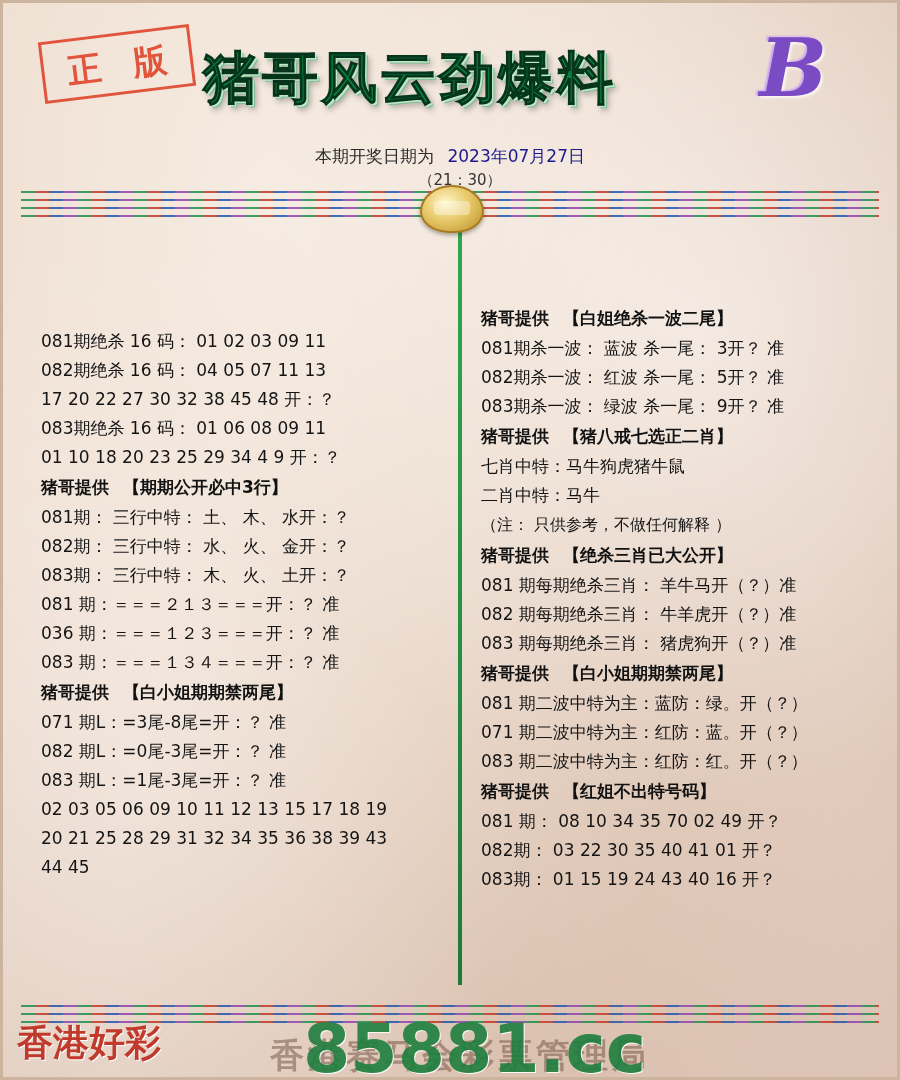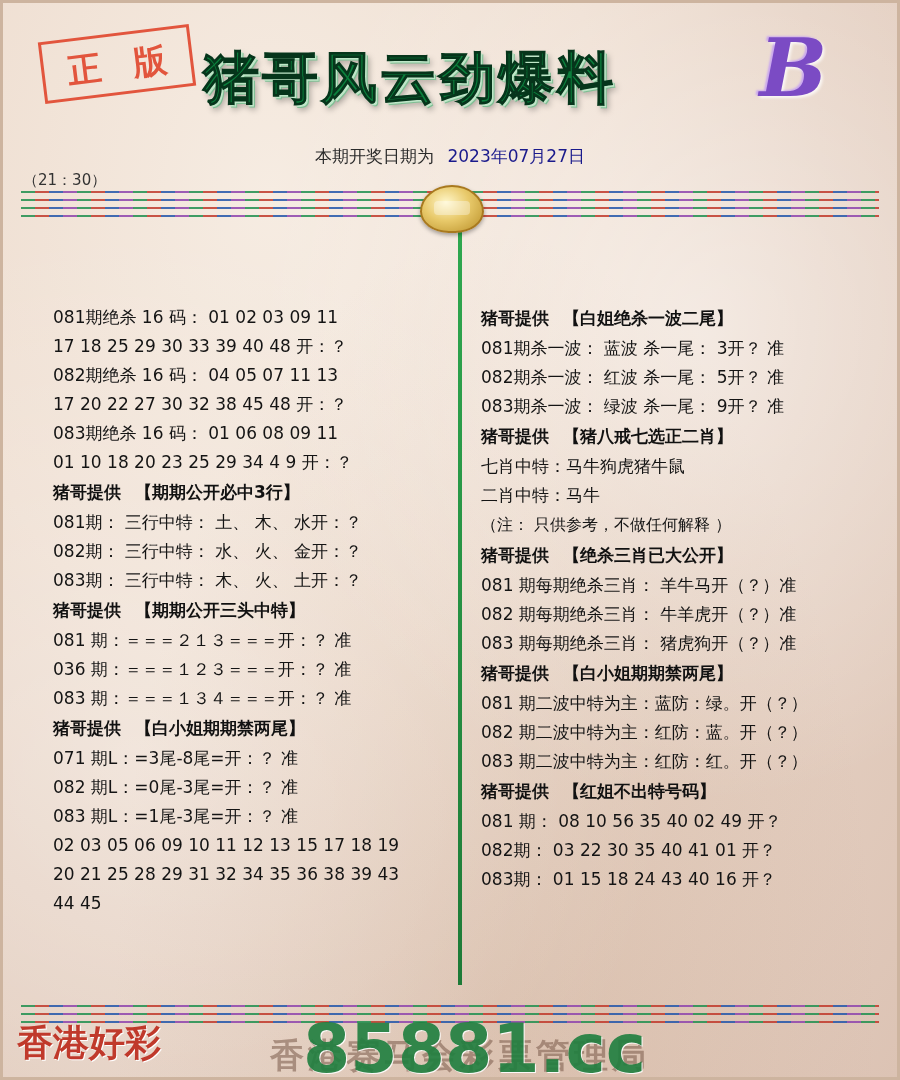--- a/index.html
+++ b/index.html
@@ -98,20 +98,21 @@
   }
   .draw-date .datenum {
     color: #1a1a8c;
     margin-left: 8px;
   }
   .draw-time {
     position: absolute;
     left: 0;
     right: 0;
     top: 168px;
+    text-align: center;
     font-size: 15px;
     color: #333;
     font-family: "DejaVu Sans", sans-serif;
     padding-left: 20px;
   }
 
   
   .band {
     position: absolute;
     left: 18px;
@@ -173,21 +174,21 @@
     left: 0;
     top: 300px;
     width: 900px;
   }
   .col {
     position: absolute;
     top: 0;
     font-family: "DejaVu Sans", sans-serif;
     color: #1b1b1b;
   }
-  .col-left  { left: 50px;  width: 410px; }
+  .col-left  { left: 38px;  width: 410px; margin-top: 24px; }
   .col-right { left: 478px; width: 400px; }
 
   .line {
     font-size: 17px;
     line-height: 29px;
     white-space: nowrap;
     color: #141414;
   }
   .heading {
     font-size: 17px;
@@ -225,30 +226,28 @@
     <div class="wave w3"></div>
     <div class="wave w4"></div>
     <div class="medal"></div>
   </div>
 
   <div class="center-rule"></div>
 
   <div class="columns">
     <div class="col col-left" id="colLeft">
         <div class="line">081期绝杀 16 码：   01 02 03 09 11</div>
-        <div class="line">17 18 25 29 30 33 39 40 48 开：？</div>
         <div class="line">082期绝杀 16 码：   04 05 07 11 13</div>
         <div class="line">17 20 22 27 30 32 38 45 48 开：？</div>
         <div class="line">083期绝杀 16 码：   01 06 08 09 11</div>
         <div class="line">01 10 18 20 23 25 29 34 4 9 开：？</div>
         <div class="heading"><span class="who">猪哥提供</span><span>【期期公开必中3行】</span></div>
         <div class="line">081期： 三行中特： 土、 木、 水开：？</div>
         <div class="line">082期： 三行中特： 水、 火、 金开：？</div>
         <div class="line">083期： 三行中特： 木、 火、 土开：？</div>
-        <div class="heading"><span class="who">猪哥提供</span><span>【期期公开三头中特】</span></div>
         <div class="line">081 期：＝＝＝２１３＝＝＝开：？ 准</div>
         <div class="line">036 期：＝＝＝１２３＝＝＝开：？ 准</div>
         <div class="line">083 期：＝＝＝１３４＝＝＝开：？ 准</div>
         <div class="heading"><span class="who">猪哥提供</span><span>【白小姐期期禁两尾】</span></div>
         <div class="line">071 期L：=3尾-8尾=开：？ 准</div>
         <div class="line">082 期L：=0尾-3尾=开：？ 准</div>
         <div class="line">083 期L：=1尾-3尾=开：？ 准</div>
         <div class="line">02 03 05 06 09 10 11 12 13 15 17 18 19</div>
         <div class="line">20 21 25 28 29 31 32 34 35 36 38 39 43</div>
         <div class="line">44 45</div>
@@ -261,26 +260,26 @@
         <div class="heading"><span class="who">猪哥提供</span><span>【猪八戒七选正二肖】</span></div>
         <div class="line">七肖中特：马牛狗虎猪牛鼠</div>
         <div class="line">二肖中特：马牛</div>
         <div class="note">（注： 只供参考，不做任何解释 ）</div>
         <div class="heading"><span class="who">猪哥提供</span><span>【绝杀三肖已大公开】</span></div>
         <div class="line">081 期每期绝杀三肖： 羊牛马开（？）准</div>
         <div class="line">082 期每期绝杀三肖： 牛羊虎开（？）准</div>
         <div class="line">083 期每期绝杀三肖： 猪虎狗开（？）准</div>
         <div class="heading"><span class="who">猪哥提供</span><span>【白小姐期期禁两尾】</span></div>
         <div class="line">081 期二波中特为主：蓝防：绿。开（？）</div>
-        <div class="line">082 期二波中特为主：红防：蓝。开（？）</div>
+        <div class="line">071 期二波中特为主：红防：蓝。开（？）</div>
         <div class="line">083 期二波中特为主：红防：红。开（？）</div>
         <div class="heading"><span class="who">猪哥提供</span><span>【红姐不出特号码】</span></div>
-        <div class="line">081 期： 08 10 56 35 40 02 49 开？</div>
+        <div class="line">081 期： 08 10 34 35 70 02 49 开？</div>
         <div class="line">082期： 03 22 30 35 40 41 01 开？</div>
-        <div class="line">083期： 01 15 18 24 43 40 16 开？</div>
+        <div class="line">083期： 01 15 19 24 43 40 16 开？</div>
       </div>
   </div>
 
   <div style="position:absolute;left:18px;right:18px;top:1000px;height:26px;">
     <div style="position:absolute;left:0;right:0;top:2px;height:2px;background:repeating-linear-gradient(90deg,#1f8f4e 0 14px,#c0392b 14px 28px,#2255aa 28px 42px,#8e44ad 42px 56px);opacity:.85;"></div>
     <div style="position:absolute;left:0;right:0;top:10px;height:2px;background:repeating-linear-gradient(90deg,#1f8f4e 0 14px,#c0392b 14px 28px,#2255aa 28px 42px,#8e44ad 42px 56px);opacity:.85;"></div>
     <div style="position:absolute;left:0;right:0;top:18px;height:2px;background:repeating-linear-gradient(90deg,#1f8f4e 0 14px,#c0392b 14px 28px,#2255aa 28px 42px,#8e44ad 42px 56px);opacity:.85;"></div>
   </div>
 
   <div style="position:absolute;left:0;right:0;top:1030px;text-align:center;font-size:34px;font-weight:bold;color:#7a5a4a;opacity:.55;font-family:'DejaVu Sans',sans-serif;letter-spacing:4px;padding-left:20px;">香港赛马会彩票管理局</div>

